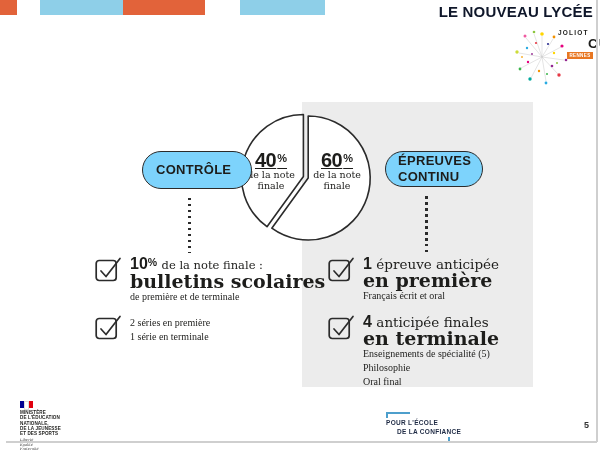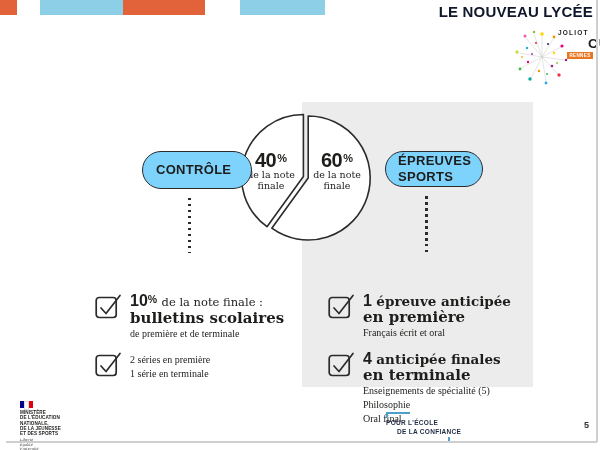--- a/index.html
+++ b/index.html
@@ -21,46 +21,46 @@
   .logo .joliot{position:absolute;left:46px;top:3px;font-size:6.5px;font-weight:bold;letter-spacing:1.2px;}
   .logo .curie{position:absolute;left:40px;top:10px;font-size:13.5px;font-weight:bold;letter-spacing:1px;margin-left:36px;}
   .logo .badge{position:absolute;left:55px;top:26px;width:26px;height:7px;background:#e87722;
                color:#fff;font-size:4.5px;font-weight:bold;text-align:center;line-height:7px;letter-spacing:.4px;}
 
   .gray-panel{position:absolute;left:302px;top:102px;width:231px;height:285px;background:#ececec;}
 
   
   .pie{position:absolute;left:237px;top:107px;}
   .pie-label{position:absolute;width:64px;text-align:center;line-height:1;}
-  .pie-label .row1{white-space:nowrap;}
+  .pie-label .row1{white-space:nowrap;text-decoration:underline;}
   .pie-num{font-size:20px;font-weight:bold;letter-spacing:-.5px;}
   .pie-pct{font-size:11px;font-weight:bold;position:relative;top:-5px;margin-left:1px;}
   .pie-sub{font-family:"DejaVu Serif",serif;font-size:9.5px;line-height:10.5px;}
 
   
   .pill{position:absolute;border:1.6px solid #2b2b2b;border-radius:19px;background:#7dd3fc;
         display:flex;flex-direction:column;justify-content:center;
         font-size:13px;font-weight:bold;letter-spacing:.3px;line-height:1.2;}
   .pill-left{left:142px;top:151px;width:95px;height:36px;padding-left:13px;}
   .pill-right{left:385px;top:151px;width:84px;height:34px;padding-left:12px;}
 
   
   .dots{position:absolute;width:2.5px;background:repeating-linear-gradient(to bottom,#2b2b2b 0 2.5px,transparent 2.5px 6px);}
   .dots-left{left:188px;top:198px;height:55px;}
   .dots-right{left:425px;top:196px;height:57px;}
 
   
-  .item{position:absolute;display:flex;align-items:flex-start;margin-top:37px;}
+  .item{position:absolute;display:flex;align-items:flex-start;}
   .checkbox{flex:0 0 auto;margin-right:8px;}
   .l1{line-height:16px;white-space:nowrap;}
   .num{font-size:16px;font-weight:bold;}
   .pct{font-size:10.5px;font-weight:bold;position:relative;top:-3px;}
   .rest{font-size:11.5px;}
-  .right-col .rest{font-size:13.5px;font-weight:bold;}
-  .t2{font-family:"DejaVu Serif",serif;font-size:15px;font-weight:bold;line-height:14px;margin-top:1px;}
+  .right-col .rest{font-size:13.5px;font-weight:normal;}
+  .t2{font-family:"DejaVu Serif",serif;font-size:19px;font-weight:bold;line-height:14px;margin-top:1px;}
   .detail{font-family:Liberation Serif, serif;font-size:10px;line-height:13px;margin-top:2px;}
   .detail+.detail{margin-top:1px;}
 
   
   .ministry{position:absolute;left:20px;top:401px;}
   .flag{display:flex;width:13px;height:7px;margin-bottom:2px;}
   .flag div{width:4.4px;height:7px;}
   .min-lines{font-size:4.6px;font-weight:bold;line-height:1.15;letter-spacing:.1px;text-transform:uppercase;}
   .motto{font-family:"DejaVu Serif",serif;font-style:italic;font-size:3.6px;line-height:1.25;margin-top:2px;color:#333;}
 
@@ -145,21 +145,21 @@
     <div class="row1"><span class="pie-num">60</span><span class="pie-pct">%</span></div>
     <div class="pie-sub">de la note</div>
     <div class="pie-sub">finale</div>
   </div>
 
   <div class="pill pill-left">
     <div>CONTRÔLE</div>
   </div>
   <div class="pill pill-right">
     <div>ÉPREUVES</div>
-    <div>SPORTS</div>
+    <div>CONTINU</div>
   </div>
 
   <div class="dots dots-left"></div>
   <div class="dots dots-right"></div>
 
   <div class="item" style="left:95px;top:256px">
     <svg class="checkbox" width="27" height="27" viewBox="0 0 27 27">
       <rect x="1.2" y="4.5" width="20" height="20" rx="3" fill="none" stroke="#2b2b2b" stroke-width="1.7"></rect>
       <polyline points="6,15 11,20.5 25,2.5" fill="none" stroke="#2b2b2b" stroke-width="1.7" stroke-linecap="round" stroke-linejoin="round"></polyline>
     </svg>

